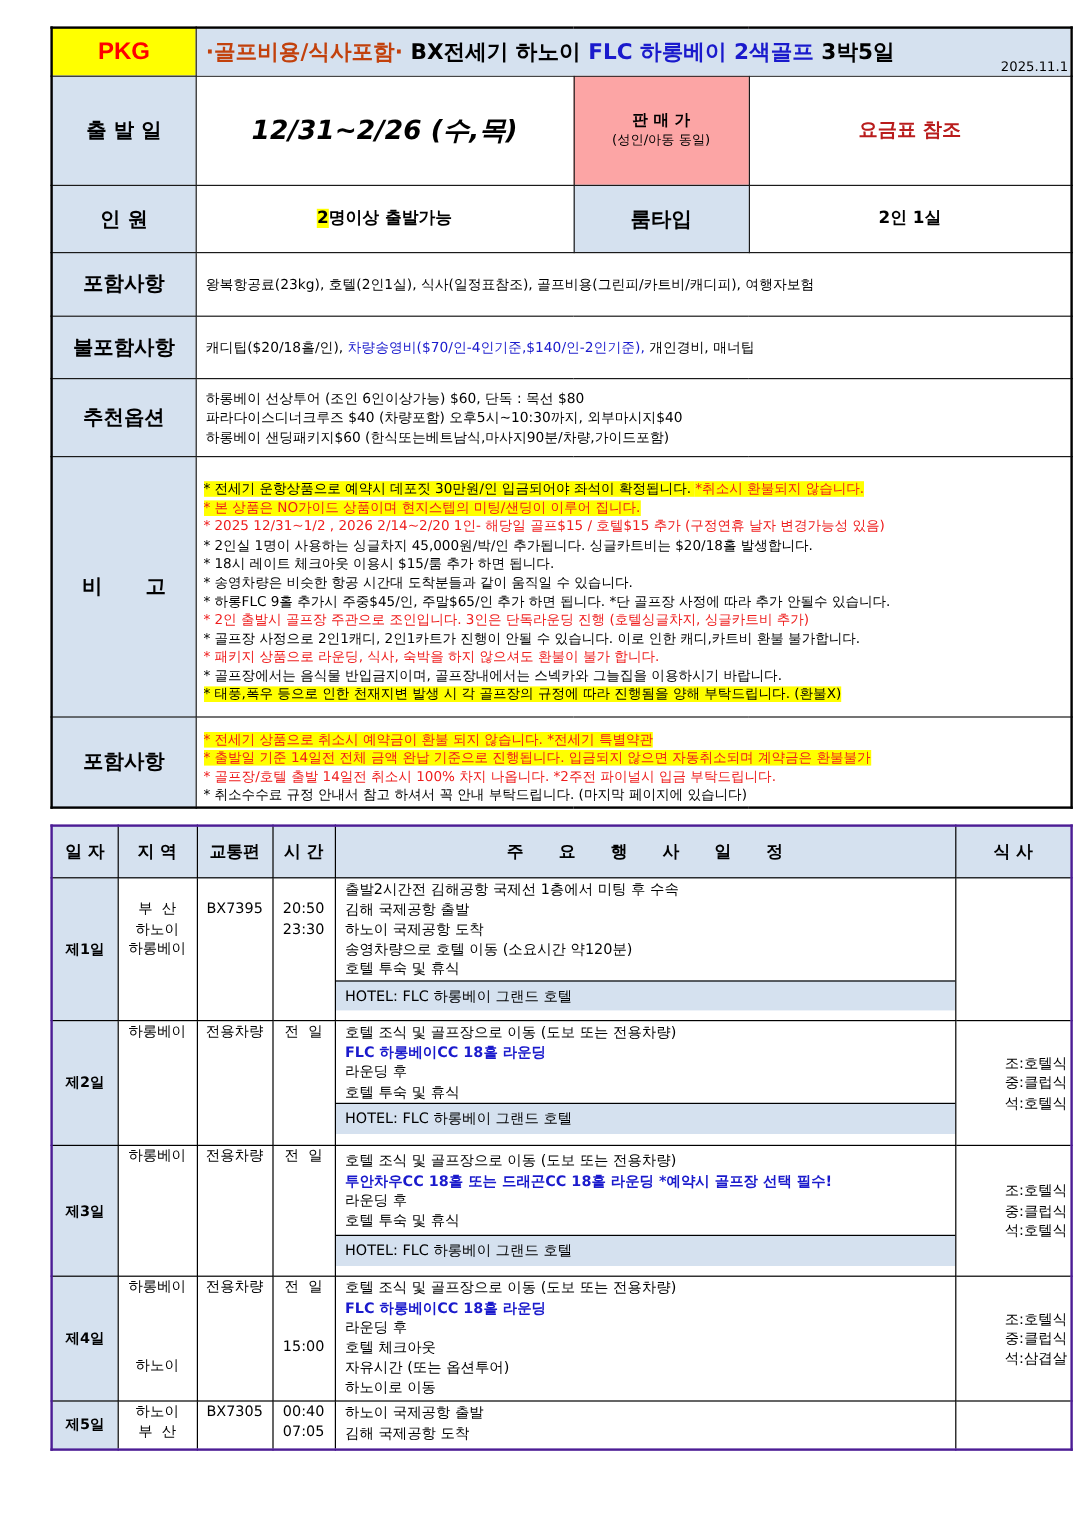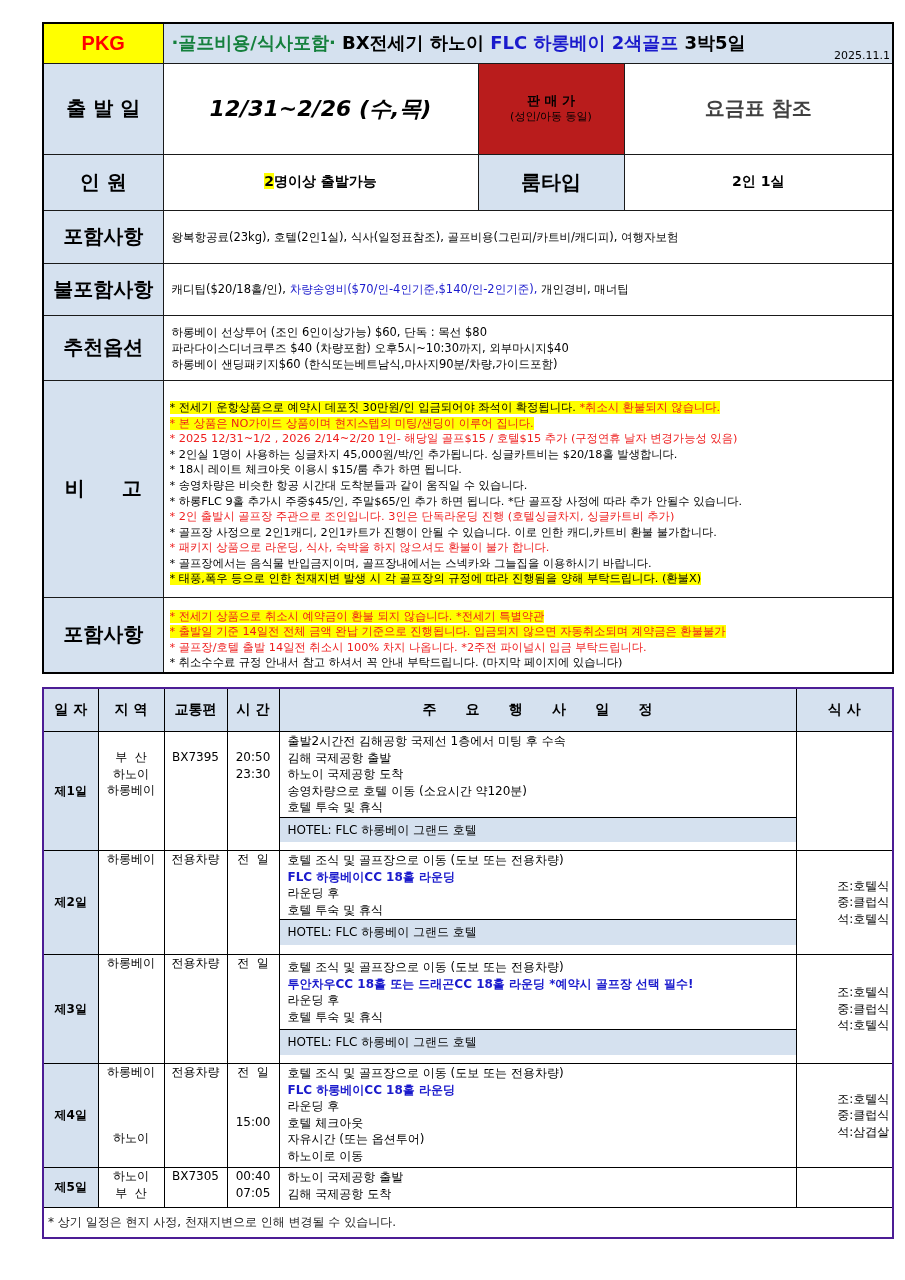--- a/index.html
+++ b/index.html
@@ -2,30 +2,30 @@
 <html><head>
 <meta charset="utf-8">
 <style>
   html, body { margin: 0; padding: 0; background: #ffffff; }
   body { width: 905px; height: 1280px; position: relative; font-family: "DejaVu Sans", "Liberation Sans", sans-serif; color: #000; }
   .sheet { position: absolute; left: 42px; width: 850px; }
   table { border-collapse: collapse; width: 850px; table-layout: fixed; }
   td, th { border: 1px solid #000; padding: 0; vertical-align: middle; }
   .top { top: 22px; border: 2px solid #000; }
   .top td { border-color: #1a1a1a; }
-  .lbl { background: #d5e1ef; text-align: center; font-weight: bold; font-size: 20px; }
+  .lbl { background: #d5e1ef; text-align: center; font-weight: bold; font-size: 17px; }
   .pkg { background: #ffff00; color: #ff0000; font-weight: bold; font-size: 20px; text-align: center; font-family: "Liberation Sans", sans-serif; }
   .title-cell { background: #d5e1ef; position: relative; padding-left: 8px; font-weight: bold; font-size: 18px; }
-  .title-cell .red { color: #15803d; }
+  .title-cell .red { color: #c2410c; }
   .title-cell .blue { color: #1a1acc; }
   .title-cell .date { position: absolute; right: 2px; bottom: 1px; font-size: 11px; font-weight: normal; }
   .big { text-align: center; font-weight: bold; font-size: 22px; font-style: italic; }
-  .price-lbl { background: #b91c1c; text-align: center; font-weight: bold; font-size: 13px; line-height: 1.3; }
+  .price-lbl { background: #fca5a5; text-align: center; font-weight: bold; font-size: 13px; line-height: 1.3; }
   .price-lbl small { display: block; font-weight: normal; font-size: 11px; }
-  .price-val { text-align: center; font-weight: bold; font-size: 20px; color: #404040; }
+  .price-val { text-align: center; font-weight: bold; font-size: 16px; color: #b91c1c; }
   .mid { text-align: center; font-weight: bold; font-size: 14px; }
   .hl-yellow { background: #ffff00; }
   .txt { padding-left: 8px; font-size: 11.5px; line-height: 16px; }
   .txt .blue { color: #1a1acc; }
   .notes { padding: 11px 4px 1px 6px; font-size: 11.3px; line-height: 15.6px; }
   .notes div { white-space: nowrap; overflow: hidden; }
   .red { color: #ee1c1c; }
   .yl { background: #ffff00; }
   .itin { top: 687px; border: 2px solid #4c1d95; }
   .itin th { background: #d5e1ef; font-size: 14px; font-weight: bold; height: 42px; }
@@ -246,17 +246,14 @@
     </td>
     <td class="sched">
       <div class="lines">
         <div>하노이 국제공항 출발</div>
         <div>김해 국제공항 도착</div>
       </div>
     </td>
     <td class="meal"></td>
   </tr>
 
-  <tr style="height:30px">
-    <td class="footnote" colspan="6">* 상기 일정은 현지 사정, 천재지변으로 인해 변경될 수 있습니다.</td>
-  </tr>
 </tbody>
   </table>
 
 </body></html>

